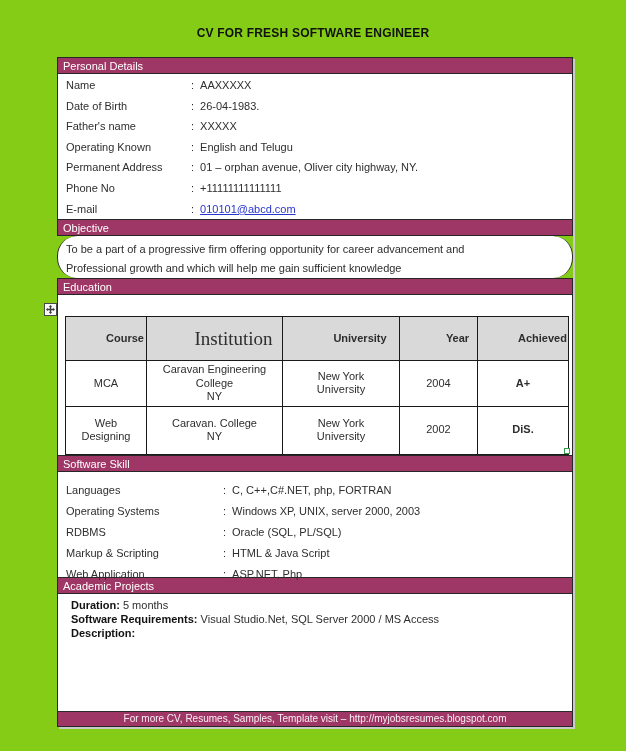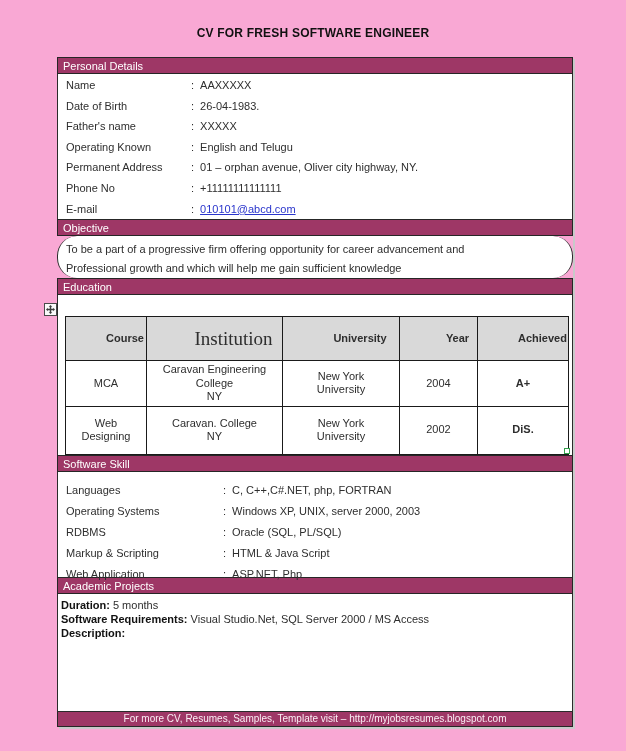--- a/index.html
+++ b/index.html
@@ -1,17 +1,17 @@
 <!DOCTYPE html>
 <html><head>
 <meta charset="utf-8">
 <style>
   html,body { margin:0; padding:0; background:#ffffff; }
   .page {
-    position:relative; width:626px; height:751px; background:#f9a8d4;
+    position:relative; width:626px; height:751px; background:#84cc16;
     font-family:"Liberation Sans", "DejaVu Sans", sans-serif; color:#2e2e2e;
     overflow:hidden;
   }
   .doc-title {
     position:absolute; top:26px; left:0; width:626px;
     text-align:center; font-weight:bold; font-size:12px; color:#111;
     letter-spacing:0.2px;
   }
   .doc {
     position:absolute; left:57px; top:57px; width:516px;
@@ -57,21 +57,21 @@
     position:absolute; left:-14px; top:8px; width:13px; height:13px;
     box-sizing:border-box; border:1px solid #4a4a4a; background:#fafafa;
     display:flex; align-items:center; justify-content:center; cursor:move;
   }
   .resize-handle {
     position:absolute; left:506px; top:153px; width:6px; height:6px;
     box-sizing:border-box; border:1px solid #35a14e; background:#ffffff;
     cursor:nwse-resize;
   }
   
-  .proj-body { padding:4px 9px 0 3px; }
+  .proj-body { padding:4px 9px 0 13px; }
   .proj-line { line-height:14.2px; }
   .proj-para {
     margin:14px 0 0 0; text-align:justify; text-indent:38px;
     line-height:15.4px;
   }
   .footer-bar {
     box-sizing:border-box; height:15px; background:#9E3766;
     border:1px solid #262626; border-top:none;
     text-align:center; font-size:10px; line-height:13px; color:#fbeef5;
   }

